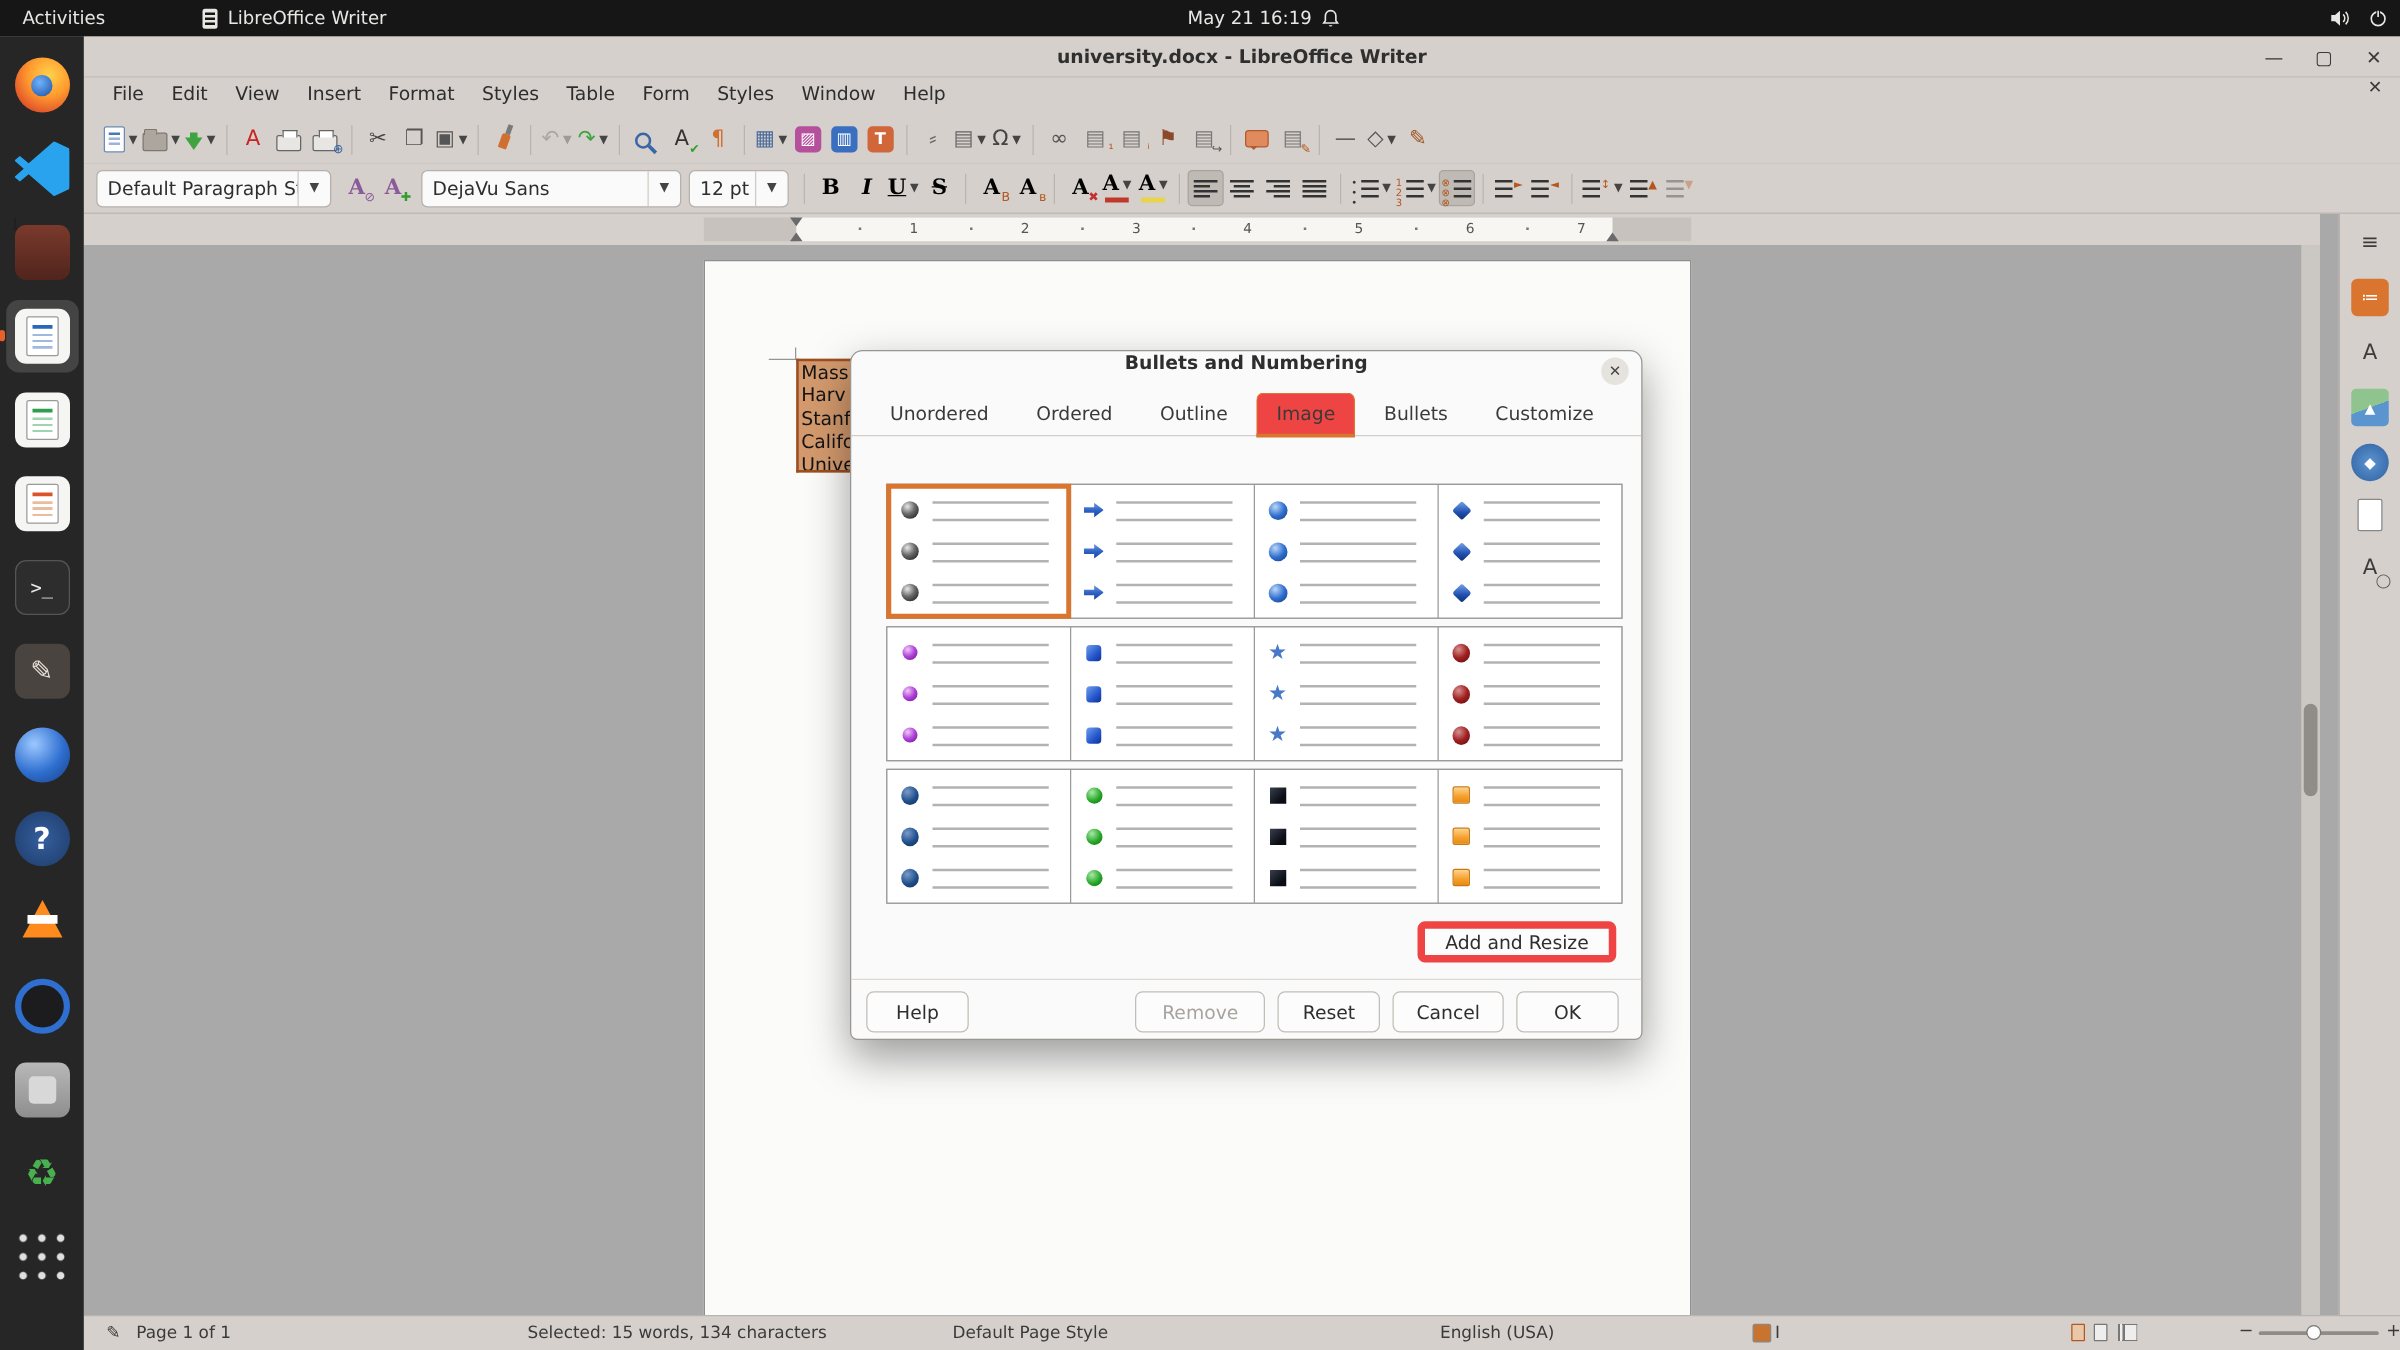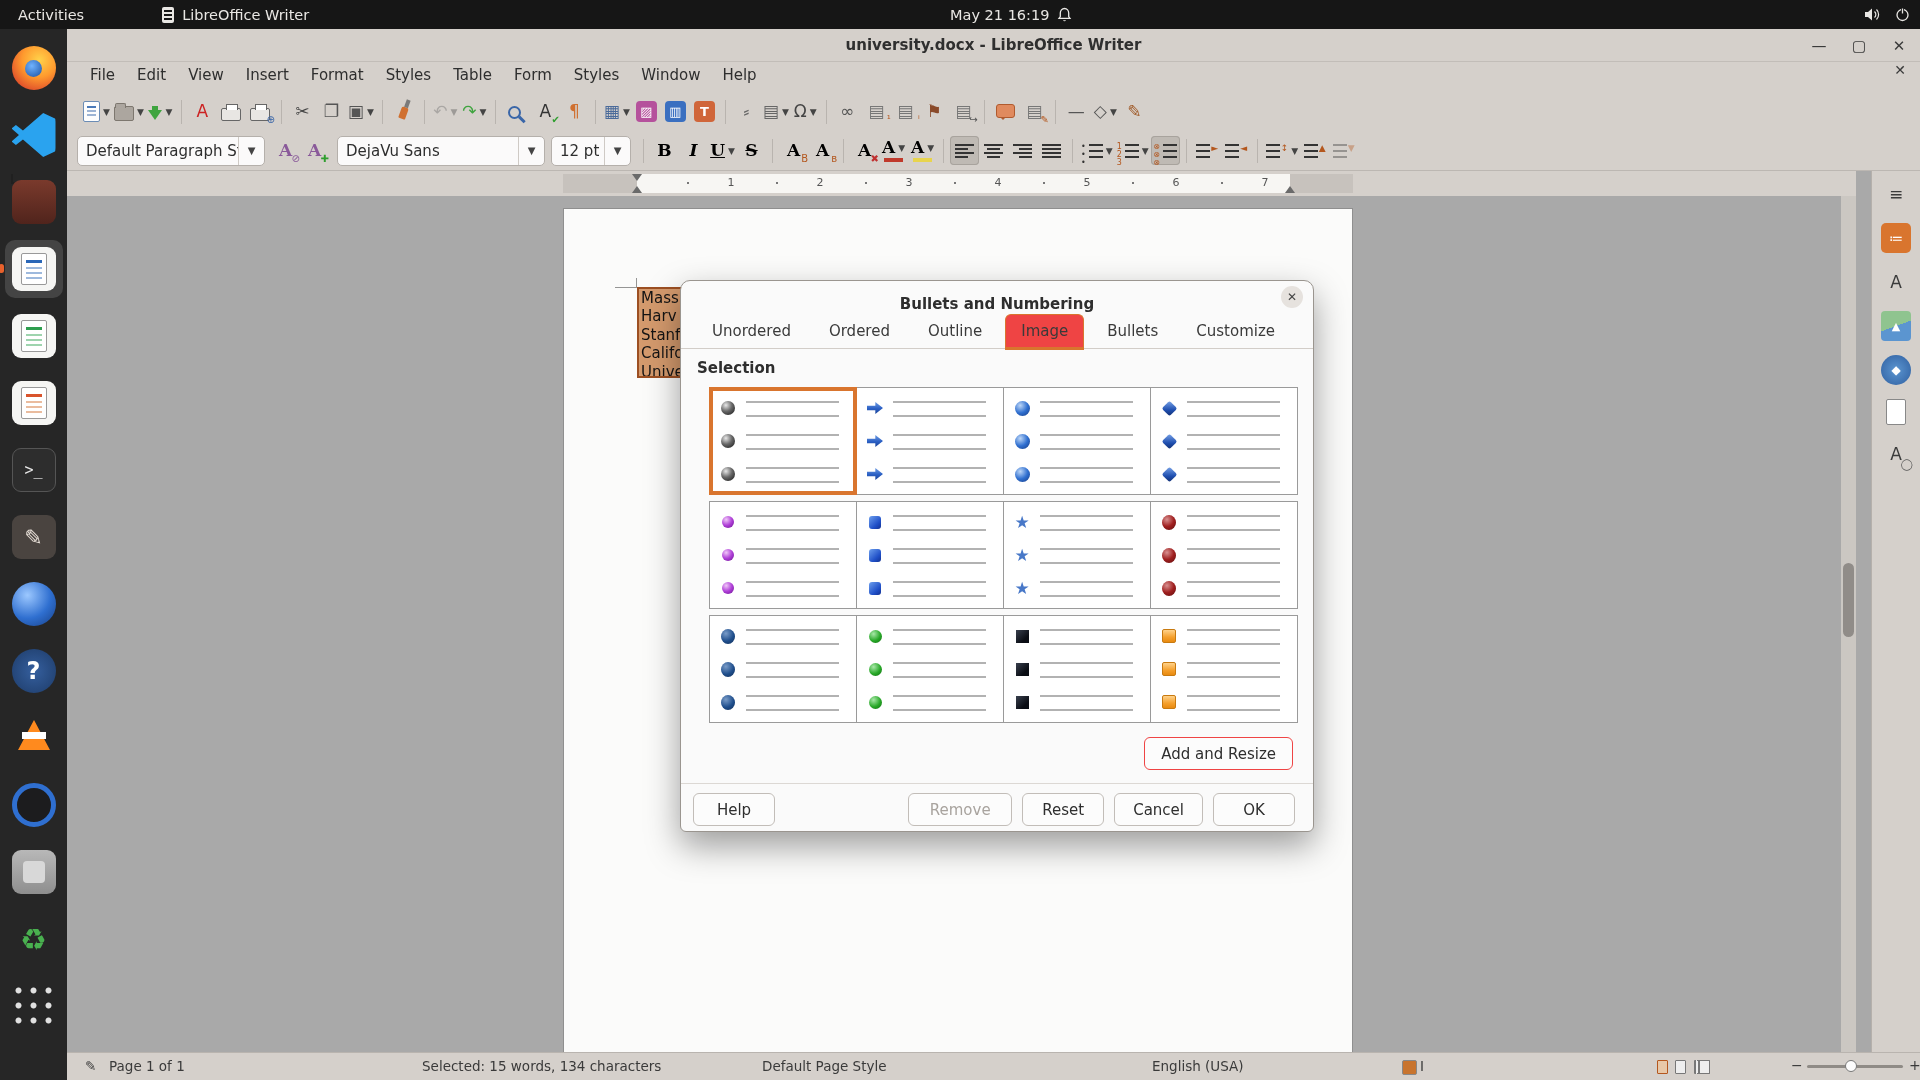--- a/index.html
+++ b/index.html
@@ -125,21 +125,21 @@
   #sidebar { position:absolute; left:1871px; top:171px; width:49px; height:881px; background:#d5d0cb; border-left:1px solid #b5b0ab; z-index:95; display:flex; flex-direction:column; align-items:center; padding-top:8px; gap:14px;}
   .sbicon { width:30px; height:30px; display:flex; align-items:center; justify-content:center; font-size:17px; color:#3c3c3c; border-radius:4px; position:relative;}
   .sb-props { background:#d9752e; color:#fff; border-radius:5px; font-size:14px; }
   .sb-gallery { background:linear-gradient(160deg,#8fc48f 50%,#5b95d0 50%); border-radius:4px; color:#fff; font-size:11px;}
   .sb-nav { background:radial-gradient(#5b95d0,#2f5fa0); border-radius:50%; color:#fff; font-size:12px; }
   .sb-page { width:20px; height:26px; background:#fff; border:1px solid #888; border-radius:2px; }
   .sbmag:after { content:"◯"; position:absolute; right:-2px; bottom:-2px; font-size:11px; color:#555; }
 
   
   #dialog { position:absolute; left:680px; top:280px; width:634px; height:552px; background:#fafafa; border:1px solid #9a958f; border-radius:10px 10px 6px 6px; box-shadow:0 14px 34px rgba(0,0,0,.38); z-index:300; }
-  #dlg-header { height:32px; display:flex; align-items:flex-end; justify-content:center; font-weight:bold; color:#2e2e2e; position:relative; }
+  #dlg-header { height:32px; display:flex; align-items:flex-start; justify-content:center; font-weight:bold; color:#2e2e2e; position:relative; }
   #dlg-close { position:absolute; right:10px; top:5px; width:22px; height:22px; border-radius:50%; background:#e6e2de; display:flex; align-items:center; justify-content:center; font-size:12px; color:#444; }
   #dlg-tabs { display:flex; align-items:flex-end; height:36px; border-bottom:1px solid #d2cdc8; padding-left:16px; gap:8px; }
   .dtab { padding:7px 15px 8px; font-size:15px; color:#3a3a3a; position:relative; border-radius:6px 6px 0 0; }
   .dtab.active { border:1px solid #d9752e; border-bottom:none; background:#ef4444; }
   .dtab.active:after { content:""; position:absolute; left:-1px; right:-1px; bottom:-2px; height:3px; background:#d9752e; }
   #dlg-selection { font-weight:bold; font-size:15px; color:#2e2e2e; margin:10px 0 8px 16px; }
   #dlg-grid { position:absolute; left:28px; top:106px; width:589px; }
   .grow { display:grid; grid-template-columns:repeat(4,1fr); border:1px solid #9a9a9a; background:#9a9a9a; gap:1px; margin-bottom:6px; }
   .gcell { background:#fff; height:106px; position:relative; padding-top:5px; }
   .gcell.selected:after { content:""; position:absolute; inset:-1px; border:4px solid #d9752e; pointer-events:none; }
@@ -152,21 +152,21 @@
   .bl-bluesphere { width:15px; height:15px; border-radius:50%; background:radial-gradient(circle at 35% 30%, #bcd6f7, #2f6fd0 52%, #173a80); }
   .bl-bluediamond { width:11px; height:11px; transform:rotate(45deg); background:linear-gradient(135deg,#7aa4e8,#1f4fb0 60%,#122f70); border-radius:2px; }
   .bl-purplesphere { width:12px; height:12px; border-radius:50%; background:radial-gradient(circle at 35% 30%, #f0c8f8, #b040d8 50%, #6a1090); }
   .bl-bluesquare { width:12px; height:13px; border-radius:3px; background:linear-gradient(135deg,#6ea0ee,#2050c8 65%,#123090); }
   .bl-bluestar { color:#4878c8; font-size:17px; line-height:1; }
   .bl-redsphere { width:14px; height:15px; border-radius:50%; background:radial-gradient(circle at 35% 30%, #d89090, #a02020 50%, #5e0c0c); }
   .bl-navysphere { width:14px; height:15px; border-radius:50%; background:radial-gradient(circle at 35% 30%, #7a9cc8, #1f4e8c 55%, #132e55); }
   .bl-greensphere { width:13px; height:13px; border-radius:50%; background:radial-gradient(circle at 35% 30%, #a8e8a8, #28a828 55%, #0e6a0e); }
   .bl-blacksquare { width:13px; height:13px; background:linear-gradient(135deg,#39404e,#0a0d14 70%); }
   .bl-orangesquare { width:14px; height:14px; border-radius:2px; border:1px solid #c87a10; background:linear-gradient(180deg,#ffd28a,#f5a02d 60%,#e88a10); }
-  #dlg-addresize { position:absolute; right:20px; top:456px; height:33px; padding:0 16px; background:#fcfcfc; border:1px solid #ef4444; border-radius:6px; font-size:15px; color:#2e2e2e; font-family:inherit;margin-left:12px;}
+  #dlg-addresize { position:absolute; right:20px; top:456px; height:33px; padding:0 16px; background:#fcfcfc; border:6px solid #ef4444; border-radius:6px; font-size:15px; color:#2e2e2e; font-family:inherit;margin-left:12px;}
   #dlg-sep { position:absolute; left:0; right:0; top:502px; height:1px; background:#dcd8d4; }
   #dlg-buttons { position:absolute; left:12px; right:18px; top:512px; display:flex; align-items:center; gap:10px; }
   .dbtn { height:33px; min-width:82px; padding:0 18px; background:#fcfcfc; border:1px solid #c2bdb8; border-radius:6px; font-size:15px; color:#2e2e2e; font-family:inherit;}
   .dbtn.disabled { color:#a8a39e; min-width:104px; }
   #dlg-buttons .spacer { flex:1; }
 
   
   #statusbar { position:absolute; left:67px; top:1052px; width:1853px; height:28px; background:#d5d0cb; border-top:1px solid #b9b4af; font-size:13.5px; color:#3a3a3a; z-index:120;}
   #statusbar .sitem { position:absolute; top:5px; white-space:nowrap; }
   .pgicon { display:inline-block; width:11px; height:14px; border:1px solid #777; border-radius:1px; background:#eee; margin-right:3px; vertical-align:middle;}
@@ -613,21 +613,20 @@
     <span id="dlg-close">✕</span>
   </div>
   <div id="dlg-tabs">
       <div class="dtab">Unordered</div>
       <div class="dtab">Ordered</div>
       <div class="dtab">Outline</div>
       <div class="dtab active">Image</div>
       <div class="dtab">Bullets</div>
       <div class="dtab">Customize</div>
     </div>
-  <div id="dlg-selection">Selection</div>
   <div id="dlg-grid">
       <div class="grow">
         <div class="gcell selected">
           <div class="gentry">
             <span class="gbullet">
               <span class="bl-darksphere"></span>
             </span>
             <span class="gl1"></span>
             <span class="gl2"></span>
           </div>

